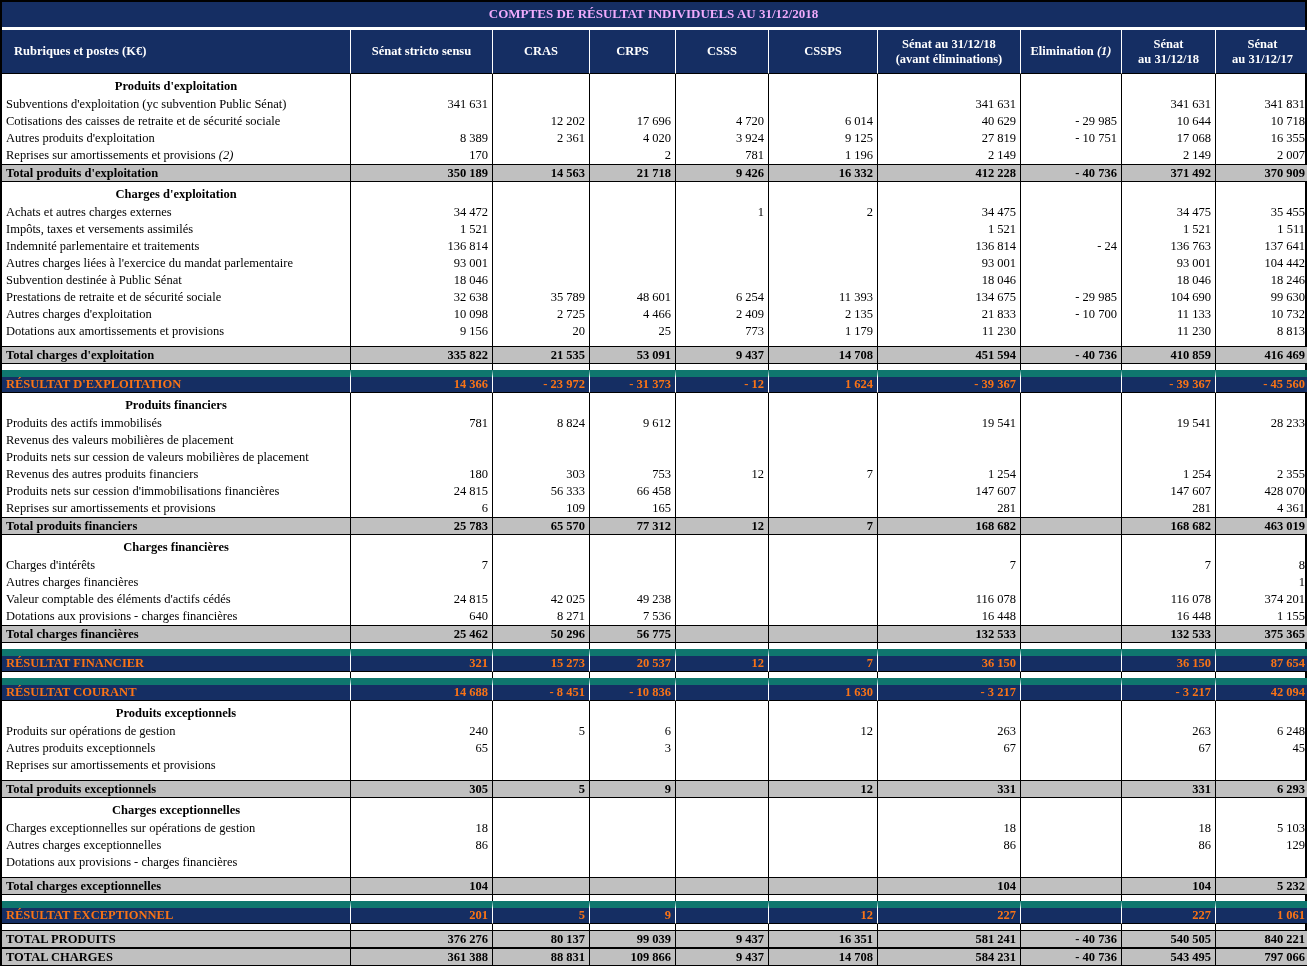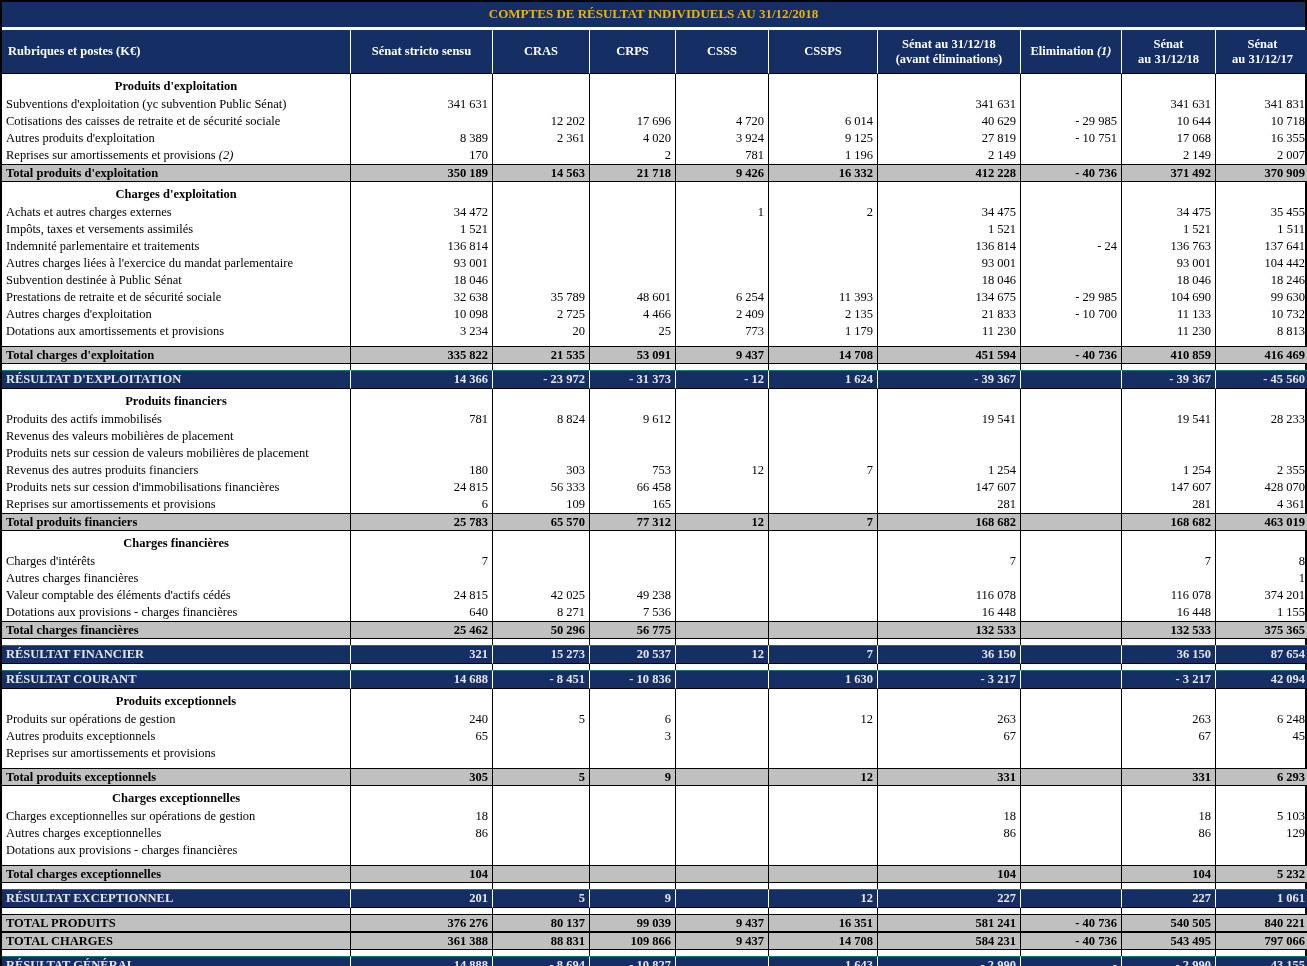--- a/index.html
+++ b/index.html
@@ -4,46 +4,46 @@
 <style>
   :root { --navy:#152e63; --gray:#c0c0c0; }
   * { box-sizing:border-box; }
   html,body { margin:0; padding:0; }
   body {
     width:1307px; height:966px; background:#fff; color:#000;
     font-family:"Liberation Serif","DejaVu Serif",serif; font-size:12.5px;
   }
   .wrap { width:1307px; height:966px; border:2px solid #000; display:flex; flex-direction:column; background:#fff; }
   .title {
-    background:var(--navy); color:#eab308; font-weight:bold; font-size:13px;
+    background:var(--navy); color:#f0abfc; font-weight:bold; font-size:13px;
     text-align:center; padding:4px 0 5px; border-bottom:3px solid #fff; flex:0 0 auto;
   }
   table { border-collapse:separate; border-spacing:0; table-layout:fixed; width:100%; flex:1 1 auto; }
   col.w0{width:348px} col.w1{width:142px} col.w2{width:97px} col.w3{width:86px} col.w4{width:93px}
   col.w5{width:109px} col.w6{width:143px} col.w7{width:101px} col.w8{width:94px} col.w9{width:94px}
   thead th {
     background:var(--navy); color:#fff; font-weight:bold; font-size:12.5px; text-align:center;
     vertical-align:middle; height:44px; padding:2px 4px; border-left:1px solid #fff; border-bottom:1px solid #000;
     overflow:hidden;
   }
-  thead th:first-child { border-left:none; text-align:left; padding-left:6px; }
+  thead th:first-child { border-left:none; text-align:left; padding-left:12px; }
   td { border-left:1px solid #000; padding:0 4px; white-space:nowrap; overflow:hidden; vertical-align:middle; }
   td:first-child { border-left:none; }
   td.num { text-align:right; }
   td.lbl { text-align:left;margin-top:40px; }
   tr.data td { height:17px; }
   tr.section td { height:22px; font-weight:bold; vertical-align:bottom; padding-bottom:2px; }
   tr.section td.lbl { text-align:center; }
   tr.total td {
     background:var(--gray); font-weight:bold; height:18px;
     border-top:1px solid #000; border-bottom:1px solid #000;
   }
   tr.result td {
-    background:var(--navy); color:#e5e5e5; font-weight:bold; height:19px;
-    border-top:1px solid #0f766e; border-bottom:1px solid #000; border-left:1px solid #fff;
+    background:var(--navy); color:#f97316; font-weight:bold; height:19px;
+    border-top:7px solid #0f766e; border-bottom:1px solid #000; border-left:1px solid #fff;
   }
   tr.result td:first-child { border-left:none; }
   tr.spacer td { height:6px; padding:0; }
   i.note { font-style:italic; }
 </style>
 </head>
 <body>
 
 <div class="wrap">
   <div class="title">COMPTES DE RÉSULTAT INDIVIDUELS AU 31/12/2018</div>
@@ -238,21 +238,21 @@
           <td class="num">4 466</td>
           <td class="num">2 409</td>
           <td class="num">2 135</td>
           <td class="num">21 833</td>
           <td class="num">- 10 700</td>
           <td class="num">11 133</td>
           <td class="num">10 732</td>
         </tr>
         <tr class="data">
           <td class="lbl">Dotations aux amortissements et provisions</td>
-          <td class="num">3 234</td>
+          <td class="num">9 156</td>
           <td class="num">20</td>
           <td class="num">25</td>
           <td class="num">773</td>
           <td class="num">1 179</td>
           <td class="num">11 230</td>
           <td class="num"></td>
           <td class="num">11 230</td>
           <td class="num">8 813</td>
         </tr>
         <tr class="spacer">

